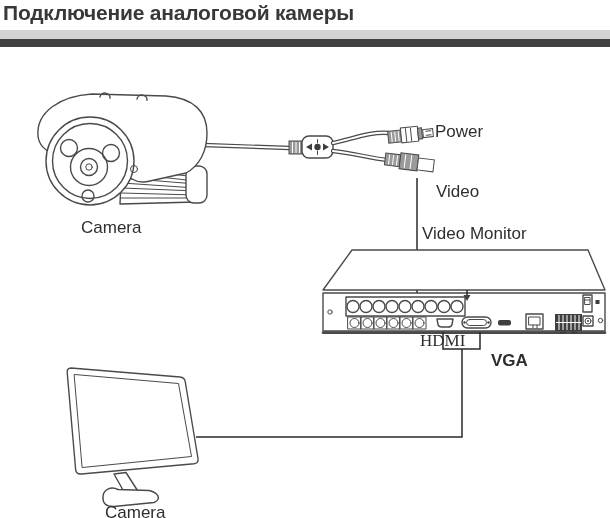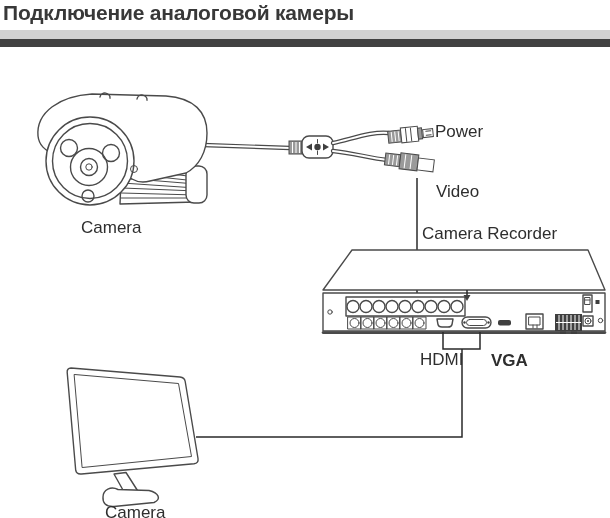--- a/index.html
+++ b/index.html
@@ -26,21 +26,21 @@
   .rib{stroke:#fff;stroke-width:1;}
   .lbl{
     position:absolute;font-size:17px;line-height:1.15;
     color:var(--text_color,#2e2e2e);white-space:nowrap;
     font-family:"Liberation Sans",sans-serif;
   }
   .lbl-camera{left:81px;top:218px;}
   .lbl-power{left:435px;top:122px;}
   .lbl-video{left:436px;top:153px;margin-top:29px;}
   .lbl-recorder{left:422px;top:224px;}
-  .lbl-hdmi{left:420px;top:350px;}
+  .lbl-hdmi{left:420px;top:331px;font-family:Liberation Serif, serif;}
   .lbl-vga{left:491px;top:351px;font-weight:bold;}
   .lbl-monitor{left:105px;top:503px;}
 </style>
 </head>
 <body>
 
 <div class="stage">
 
   <div class="title">Подключение аналоговой камеры</div>
   <div class="bar-light"></div>
@@ -224,17 +224,17 @@
       <path class="ln thin" d="M74.5,374.5 L178.5,383.5 L191.5,456.5 L82.5,467.5 Z"></path>
       <path class="lnw" d="M114,474 L126,472.5 L141,496 L128,499 Z"></path>
       <path class="lnw" d="M103,497 C103,489.5 111,486 118,489.5 L149,490.5 C159,493 161.5,499 154,502.5
                L114,506.5 C105.5,507 102.5,502.5 103,497 Z"></path>
     </g>
   </svg>
 
   <span class="lbl lbl-camera">Camera</span>
   <span class="lbl lbl-power">Power</span>
   <span class="lbl lbl-video">Video</span>
-  <span class="lbl lbl-recorder">Camera Recorder</span>
+  <span class="lbl lbl-recorder">Video Monitor</span>
   <span class="lbl lbl-hdmi">HDMI</span>
   <span class="lbl lbl-vga">VGA</span>
   <span class="lbl lbl-monitor">Camera</span>
 </div>
 
 </body></html>

